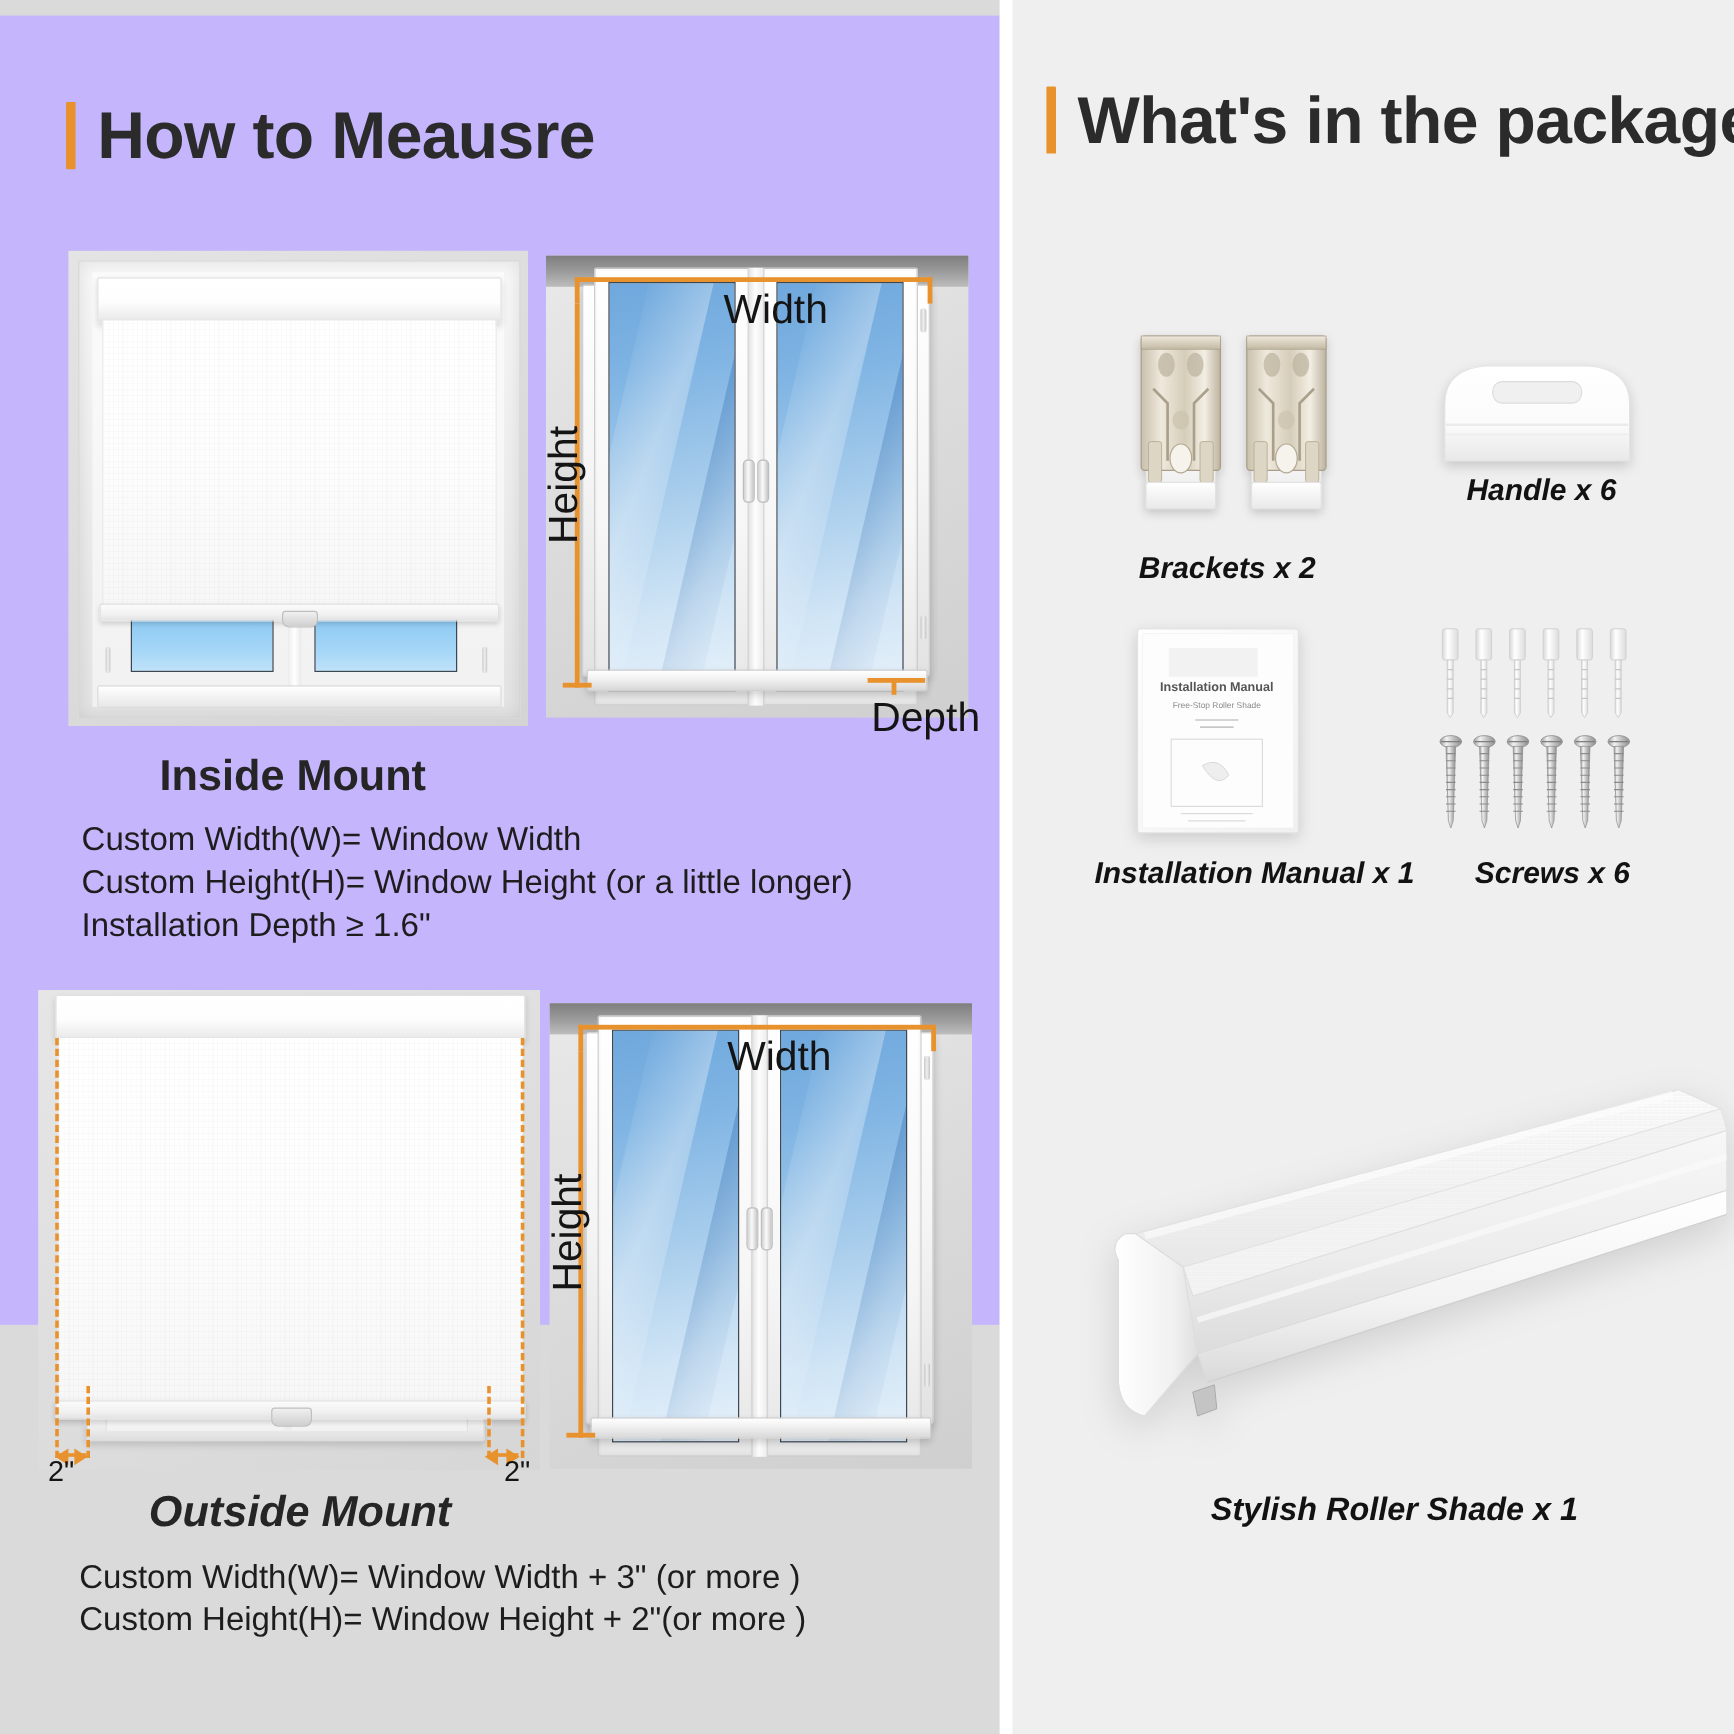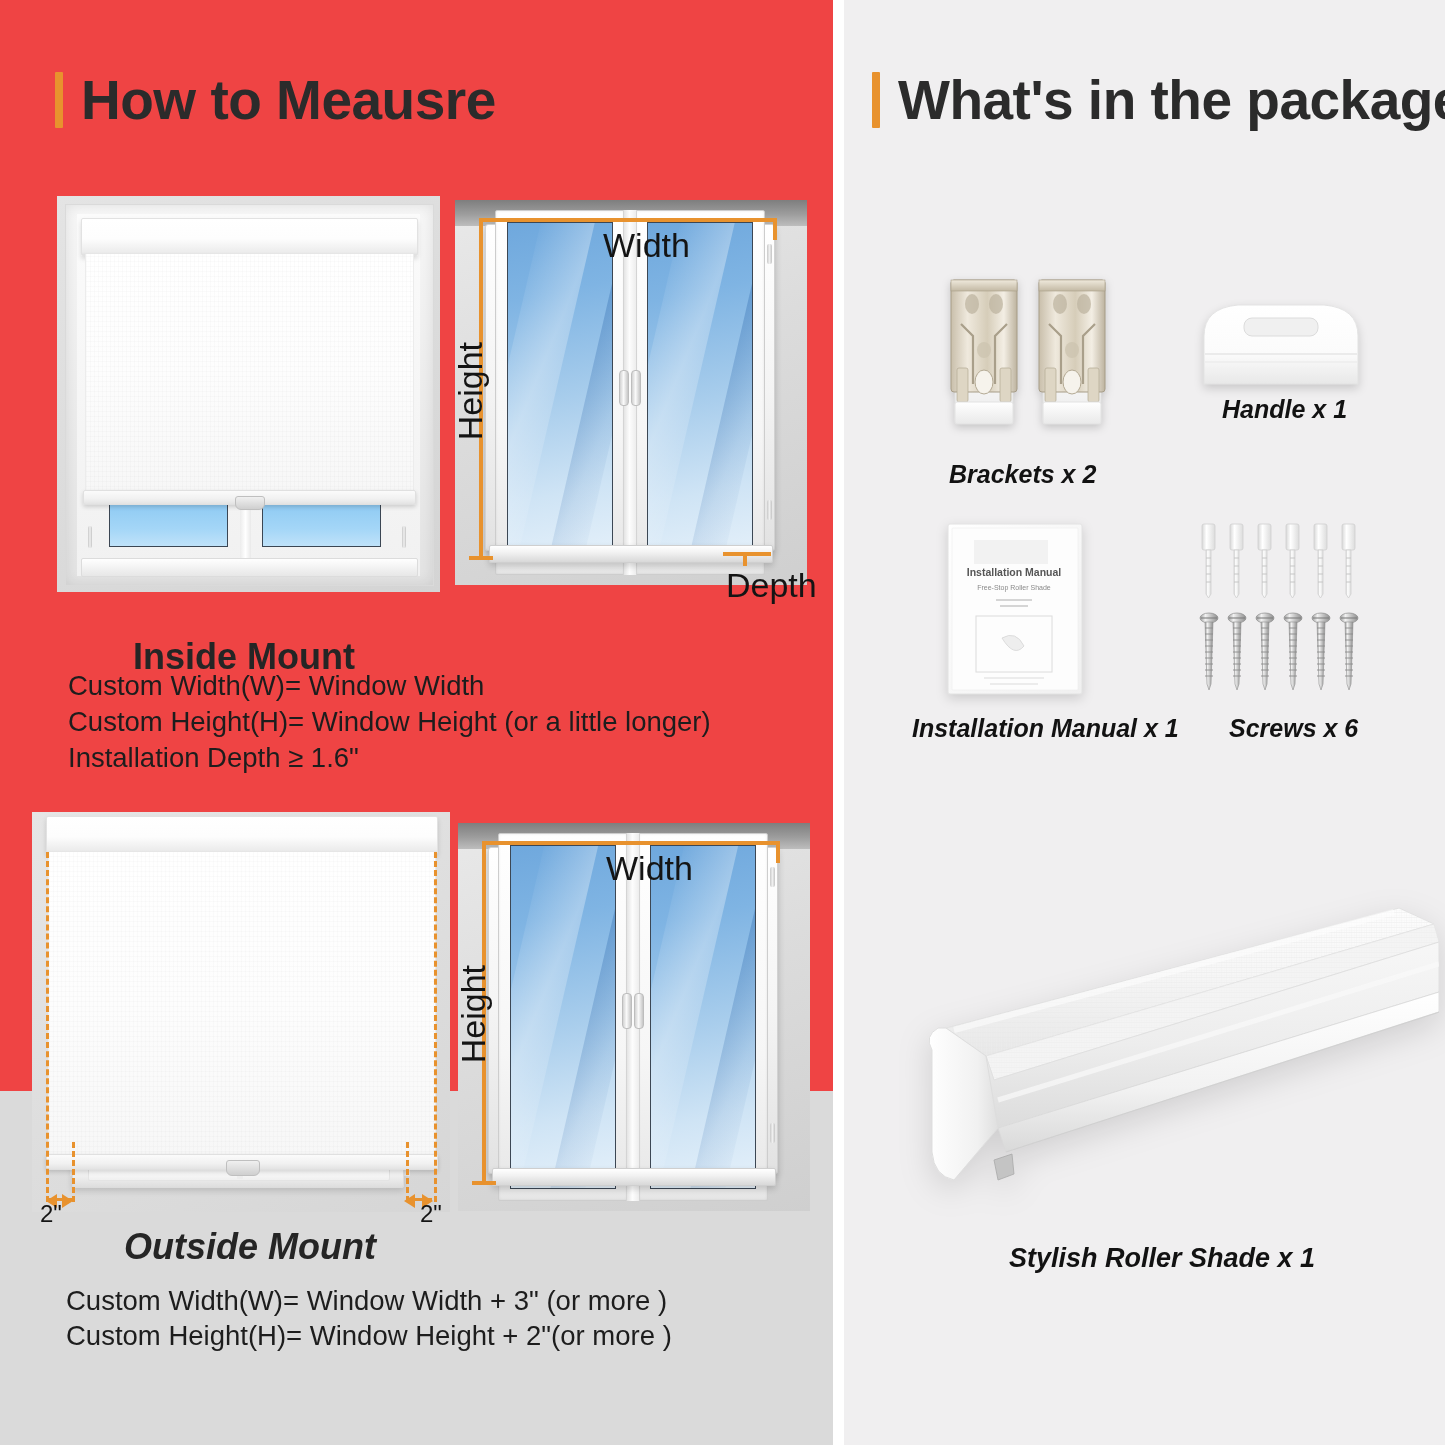--- a/index.html
+++ b/index.html
@@ -4,21 +4,21 @@
 <style>
   html,body{margin:0;padding:0;}
   body{
     width:1445px;height:1445px;
     font-family:"Liberation Sans","DejaVu Sans",sans-serif;
     background:#dadada;overflow:hidden;
   }
   .page{position:relative;width:1445px;height:1445px;}
 
   
-  .panel-left{position:absolute;left:0;top:0;width:833px;height:1091px;background:#ef4444;}
+  .panel-left{position:absolute;left:0;top:13px;width:833px;height:1091px;background:#c4b5fd;}
   .divider{position:absolute;left:833px;top:0;width:11px;height:1445px;background:#ffffff;}
   .panel-right{position:absolute;left:844px;top:0;width:601px;height:1445px;background:#f0eff0;}
 
   
   .heading{position:absolute;display:flex;align-items:center;}
   .acc-bar{width:8px;height:56px;background:#e8922e;margin-right:18px;border-radius:1px;}
   .heading h1{
     margin:0;font-size:55px;font-weight:bold;color:#2b2b2b;
     letter-spacing:-0.5px;line-height:1;white-space:nowrap;
   }
@@ -240,21 +240,21 @@
       <div class="om om-h" style="left:14px;top:356px;width:24px;"></div>
 
       <div class="om om-h" style="left:268px;top:352px;width:48px;"></div>
       <div class="om om-v" style="left:288px;top:352px;height:14px;"></div>
 
       <span class="dim-label" style="left:148px;top:26px;">Width</span>
       <span class="dim-label vert" style="left:-4px;top:142px;">Height</span>
       <span class="dim-label" style="left:271px;top:366px;">Depth</span>
     </div>
 
-    <span class="mount-title" style="left:133px;top:612px;margin-top:24px;">Inside Mount</span>
+    <span class="mount-title" style="left:133px;top:612px;">Inside Mount</span>
 
     <span class="body-line" style="left:68px;top:670px;">Custom Width(W)= Window Width</span>
     <span class="body-line" style="left:68px;top:706px;">Custom Height(H)= Window Height (or a little longer)</span>
     <span class="body-line" style="left:68px;top:742px;">Installation Depth ≥ 1.6"</span>
 
     <div class="rs-wrap" style="left:32px;top:812px;width:418px;height:400px;">
       <div class="rs-wall"></div>
 
       <div style="position:absolute;left:0;top:0;width:100%;height:100%;background:linear-gradient(150deg,#e6e6e6,#d6d6d6);"></div>
 
@@ -394,21 +394,21 @@
             <stop offset="62%" stop-color="#fbfbfb"></stop>
             <stop offset="100%" stop-color="#e8e8e8"></stop>
           </linearGradient>
         </defs>
         <path d="M8 88 L8 40 Q8 12 42 9 L128 9 Q162 12 162 40 L162 88 Z" fill="url(#hgr)" stroke="#e3e3e3" stroke-width="1"></path>
         <rect x="48" y="22" width="74" height="18" rx="8" fill="#f0f0f0" stroke="#dcdcdc" stroke-width="1"></rect>
         <path d="M9 58 L161 58" stroke="#ebebeb" stroke-width="2"></path>
         <path d="M9 66 L161 66" stroke="#efefef" stroke-width="2"></path>
       </svg>
     </div>
-    <span class="pkg-label" style="left:378px;top:395px;">Handle x 1</span>
+    <span class="pkg-label" style="left:378px;top:395px;">Handle x 6</span>
 
     <div class="manual" style="left:96px;top:520px;width:148px;height:178px;">
       <svg width="148" height="178" viewBox="0 0 148 178">
         <defs>
           <linearGradient id="pg" x1="0" y1="0" x2="1" y2="1">
             <stop offset="0%" stop-color="#ffffff"></stop>
             <stop offset="100%" stop-color="#f0f0f0"></stop>
           </linearGradient>
         </defs>
         <rect x="8" y="4" width="134" height="170" rx="2" fill="url(#pg)" stroke="#e2e2e2"></rect>

